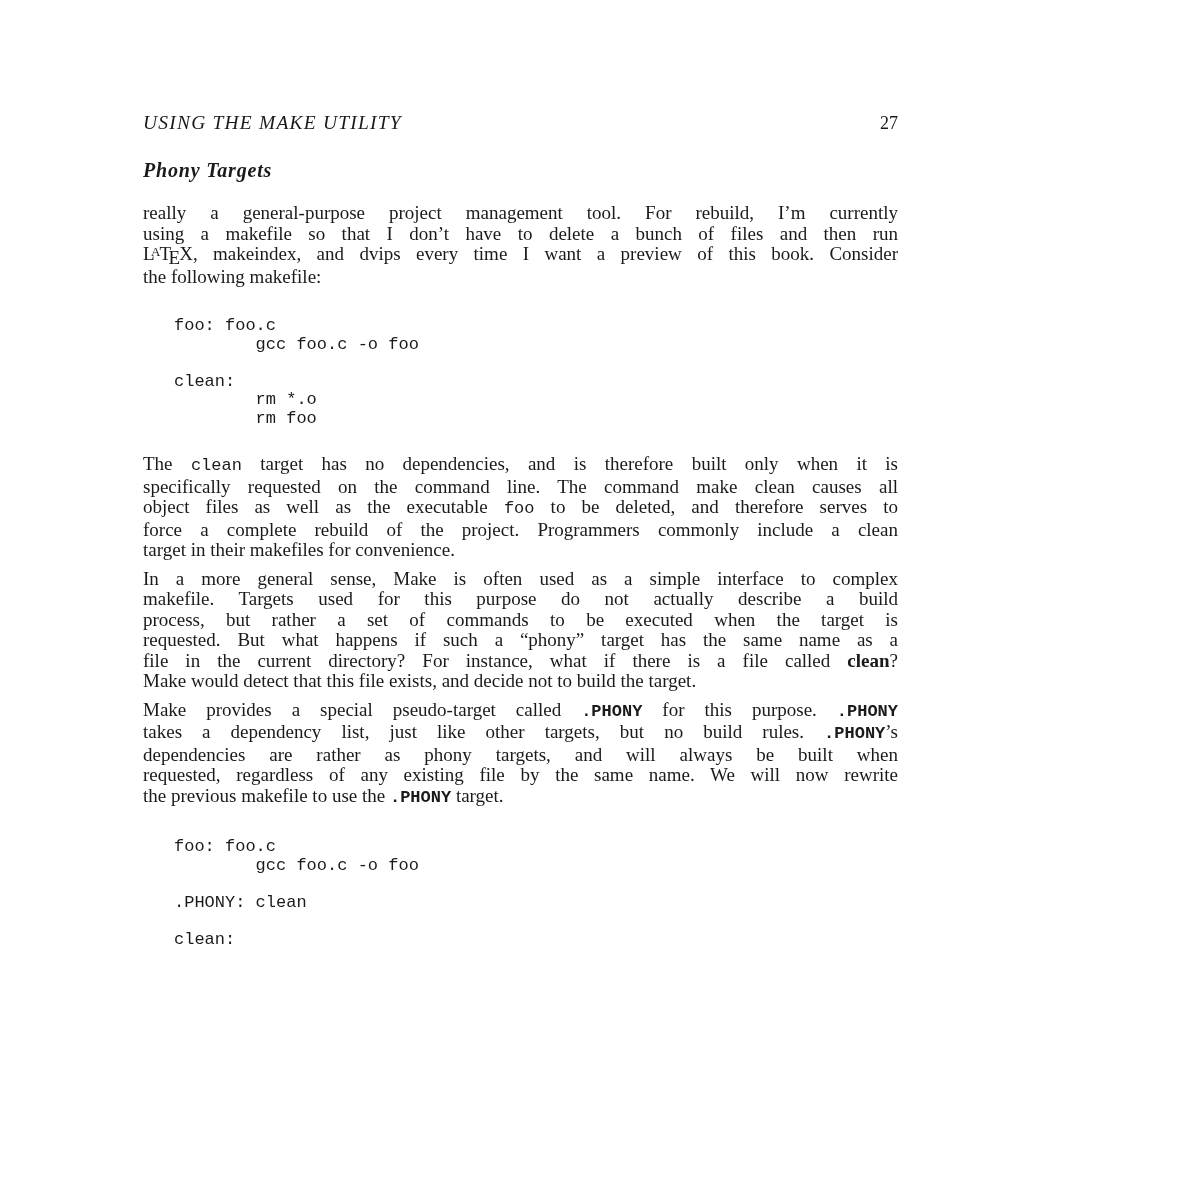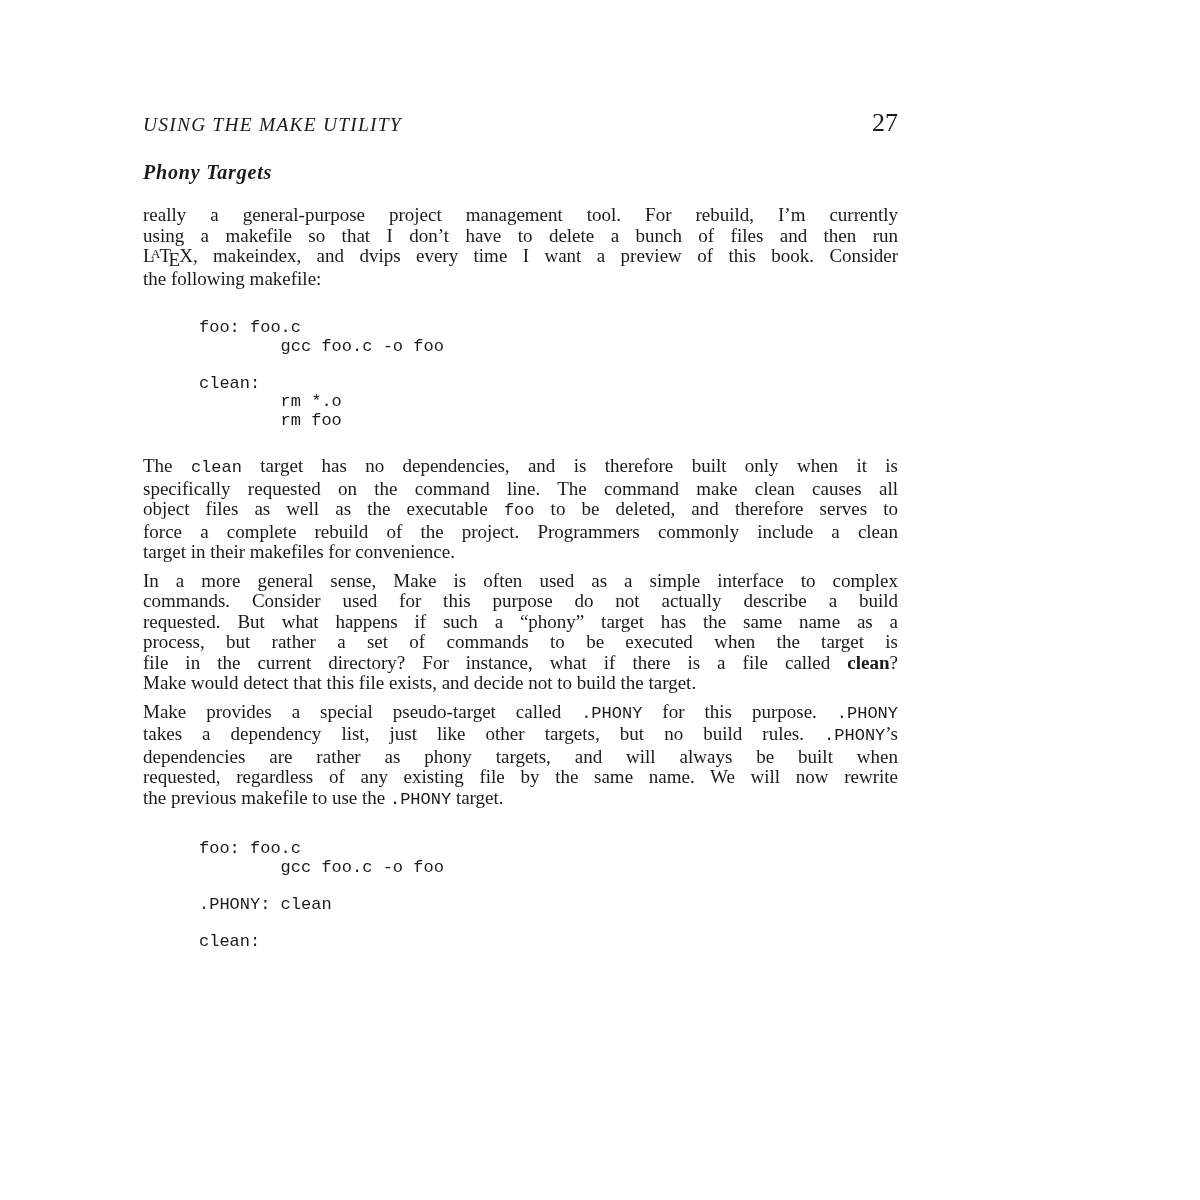--- a/index.html
+++ b/index.html
@@ -26,21 +26,21 @@
     align-items: baseline;
     line-height: 22px;
     font-size: 19.5px;
   }
   .running-title {
     font-style: italic;
     letter-spacing: 1.2px;
   }
   .page-number {
     font-style: normal;
-    font-size: 26px;
+    font-size: 18px;
   }
   .section-heading {
     font-size: 20px;
     font-weight: bold;
     letter-spacing: 0.8px;
     line-height: 22px;
     margin: 25px 0 22px 0;
     font-style: italic;
   }
   .paragraph {
@@ -57,38 +57,38 @@
   .seg { white-space: pre-wrap; }
   .f-rm { }
   .f-b  { font-weight: bold; }
   .f-tt {
     font-family: "Liberation Mono", monospace;
     font-size: 17px;
   }
   .f-ttb {
     font-family: "Liberation Mono", monospace;
     font-size: 17px;
-    font-weight: normal;
+    font-weight: bold;
   }
   .f-lxA {
     font-size: 13px;
     position: relative;
     top: -4.5px;
     margin: 0 -1px 0 -3.5px;
   }
   .f-lxE {
     position: relative;
     top: 4px;
     margin: 0 -1px 0 -2.5px;
   }
   pre.code-block {
     font-family: "Liberation Mono", monospace;
     font-size: 17px;
     line-height: 18.5px;
-    margin: 30px 0 26px 56px;
+    margin: 30px 0 26px 31px;
     white-space: pre;
   }
 </style>
 </head>
 <body style="background: rgb(255, 255, 255); color: rgb(26, 26, 26);">
 
 <div class="page">
   <div class="inner">
     <div class="pagehead">
       <span class="running-title">USING THE MAKE UTILITY</span>
@@ -110,23 +110,23 @@
         rm foo</pre>
         <div class="paragraph">
           <div class="line jl"><span class="seg f-rm">The </span><span class="seg f-tt">clean</span><span class="seg f-rm"> target has no dependencies, and is therefore built only when it is</span></div>
           <div class="line jl"><span class="seg f-rm">specifically requested on the command line. The command make clean causes all</span></div>
           <div class="line jl"><span class="seg f-rm">object files as well as the executable </span><span class="seg f-tt">foo</span><span class="seg f-rm"> to be deleted, and therefore serves to</span></div>
           <div class="line jl"><span class="seg f-rm">force a complete rebuild of the project. Programmers commonly include a clean</span></div>
           <div class="line"><span class="seg f-rm">target in their makefiles for convenience.</span></div>
         </div>
         <div class="paragraph">
           <div class="line jl"><span class="seg f-rm">In a more general sense, Make is often used as a simple interface to complex</span></div>
-          <div class="line jl"><span class="seg f-rm">commands. Consider used for this purpose do not actually describe a build</span></div>
+          <div class="line jl"><span class="seg f-rm">makefile. Targets used for this purpose do not actually describe a build</span></div>
+          <div class="line jl"><span class="seg f-rm">process, but rather a set of commands to be executed when the target is</span></div>
           <div class="line jl"><span class="seg f-rm">requested. But what happens if such a “phony” target has the same name as a</span></div>
-          <div class="line jl"><span class="seg f-rm">process, but rather a set of commands to be executed when the target is</span></div>
           <div class="line jl"><span class="seg f-rm">file in the current directory? For instance, what if there is a file called </span><span class="seg f-b">clean</span><span class="seg f-rm">?</span></div>
           <div class="line"><span class="seg f-rm">Make would detect that this file exists, and decide not to build the target.</span></div>
         </div>
         <div class="paragraph">
           <div class="line jl"><span class="seg f-rm">Make provides a special pseudo-target called </span><span class="seg f-ttb">.PHONY</span><span class="seg f-rm"> for this purpose. </span><span class="seg f-ttb">.PHONY</span></div>
           <div class="line jl"><span class="seg f-rm">takes a dependency list, just like other targets, but no build rules. </span><span class="seg f-ttb">.PHONY</span><span class="seg f-rm">’s</span></div>
           <div class="line jl"><span class="seg f-rm">dependencies are rather as phony targets, and will always be built when</span></div>
           <div class="line jl"><span class="seg f-rm">requested, regardless of any existing file by the same name. We will now rewrite</span></div>
           <div class="line"><span class="seg f-rm">the previous makefile to use the </span><span class="seg f-ttb">.PHONY</span><span class="seg f-rm"> target.</span></div>
         </div>

